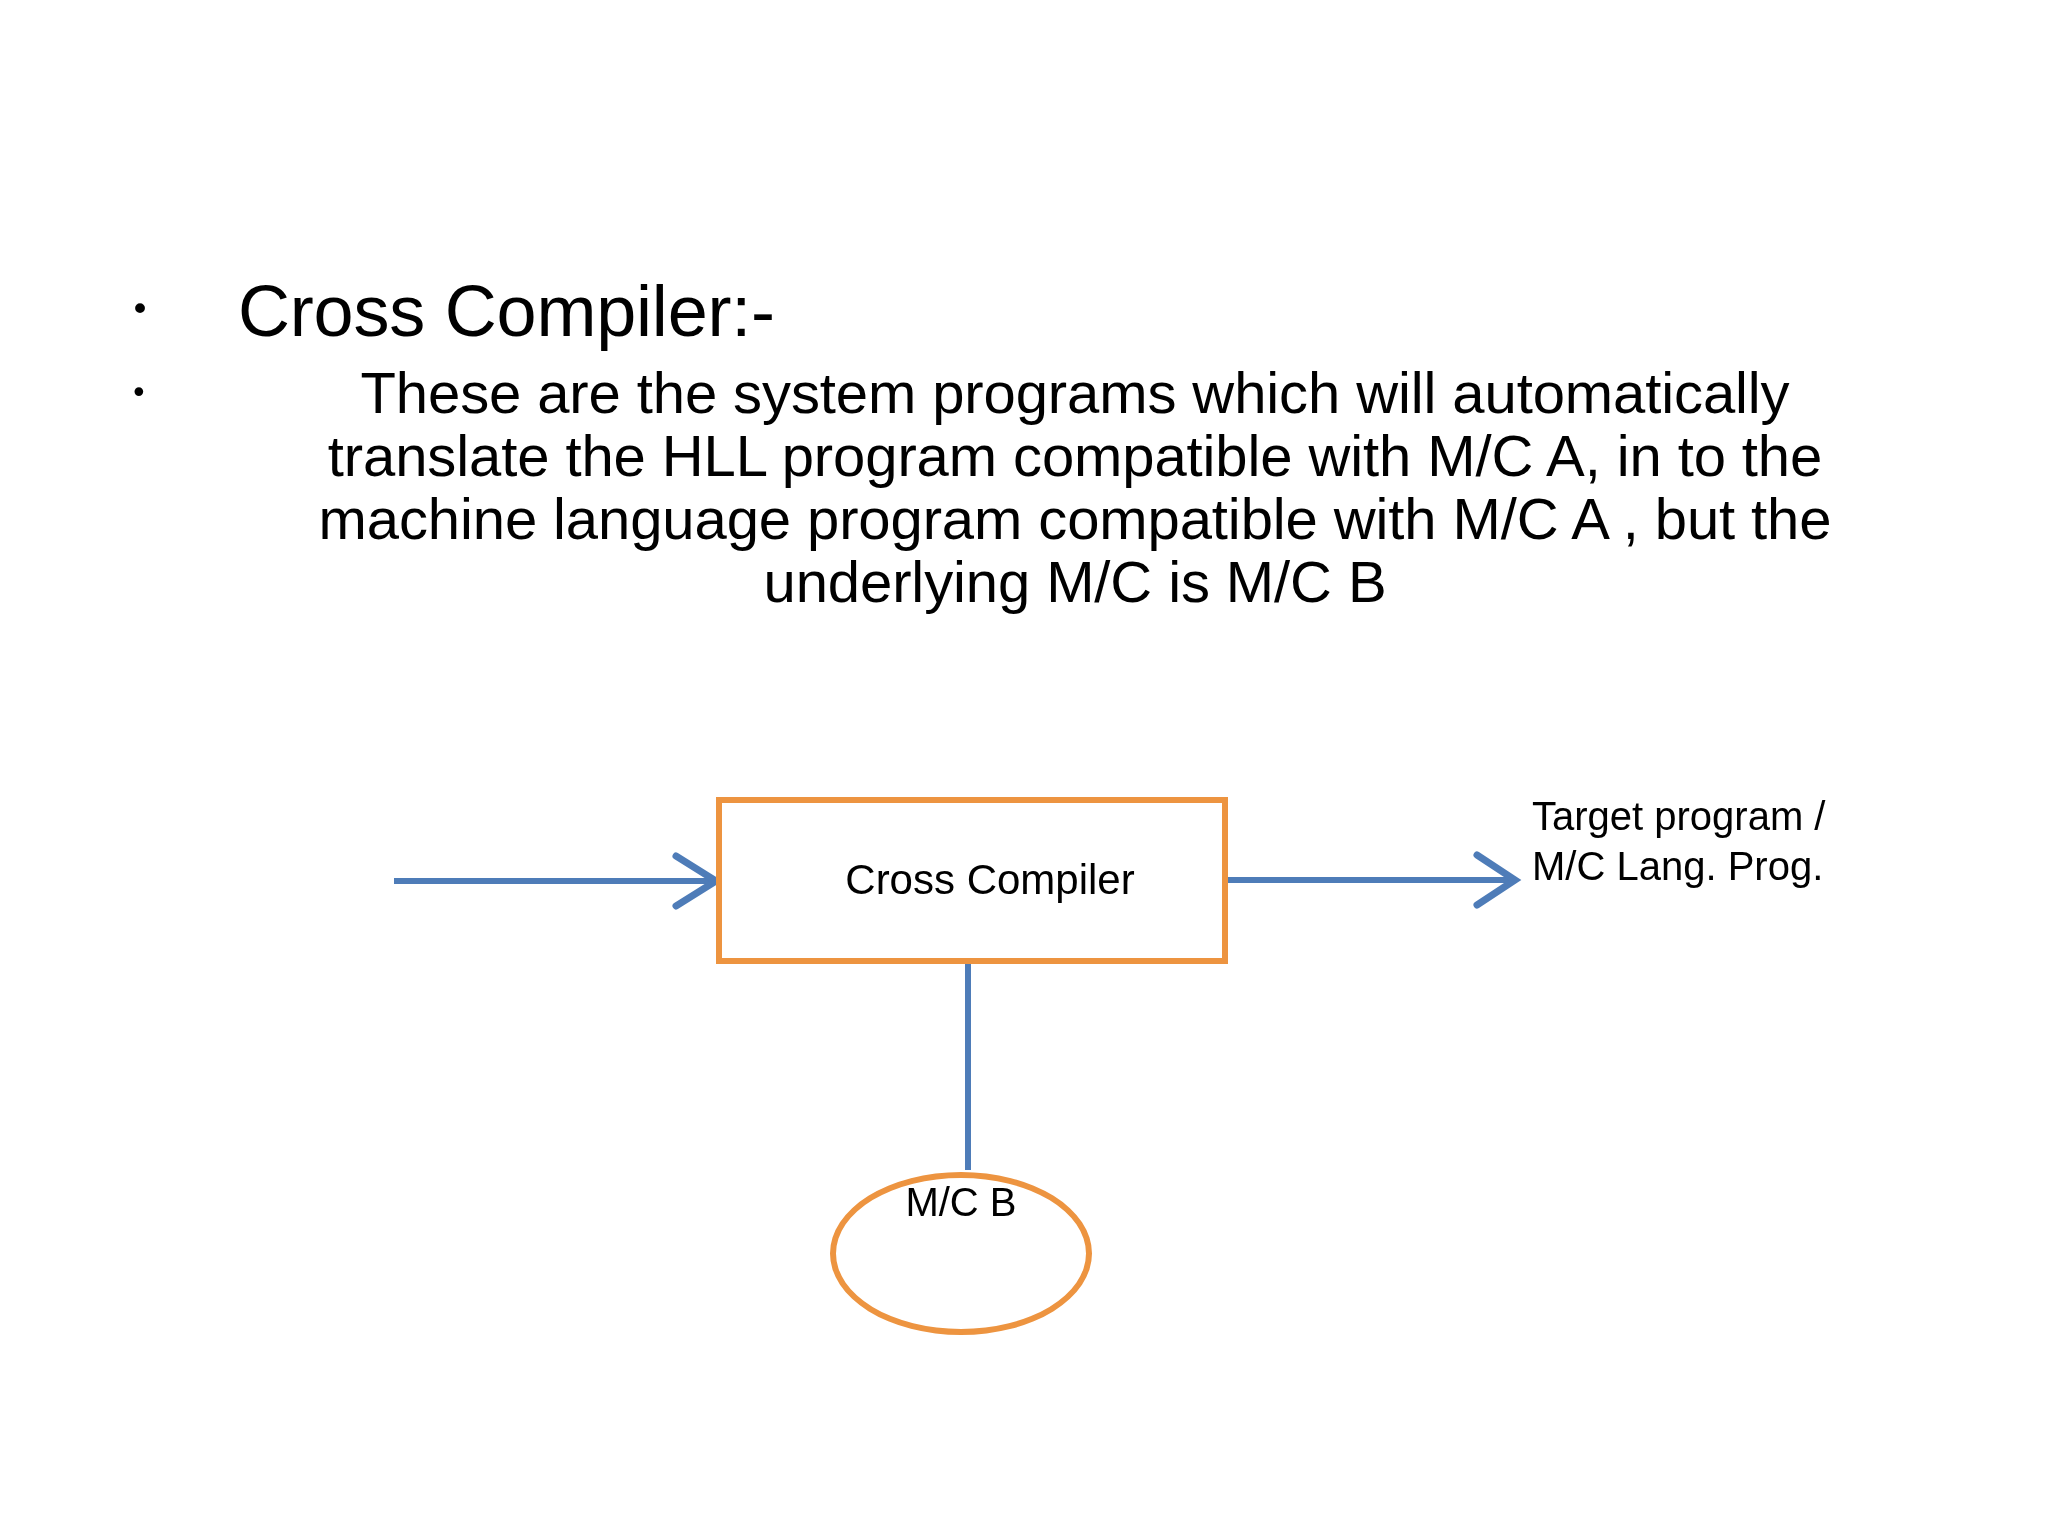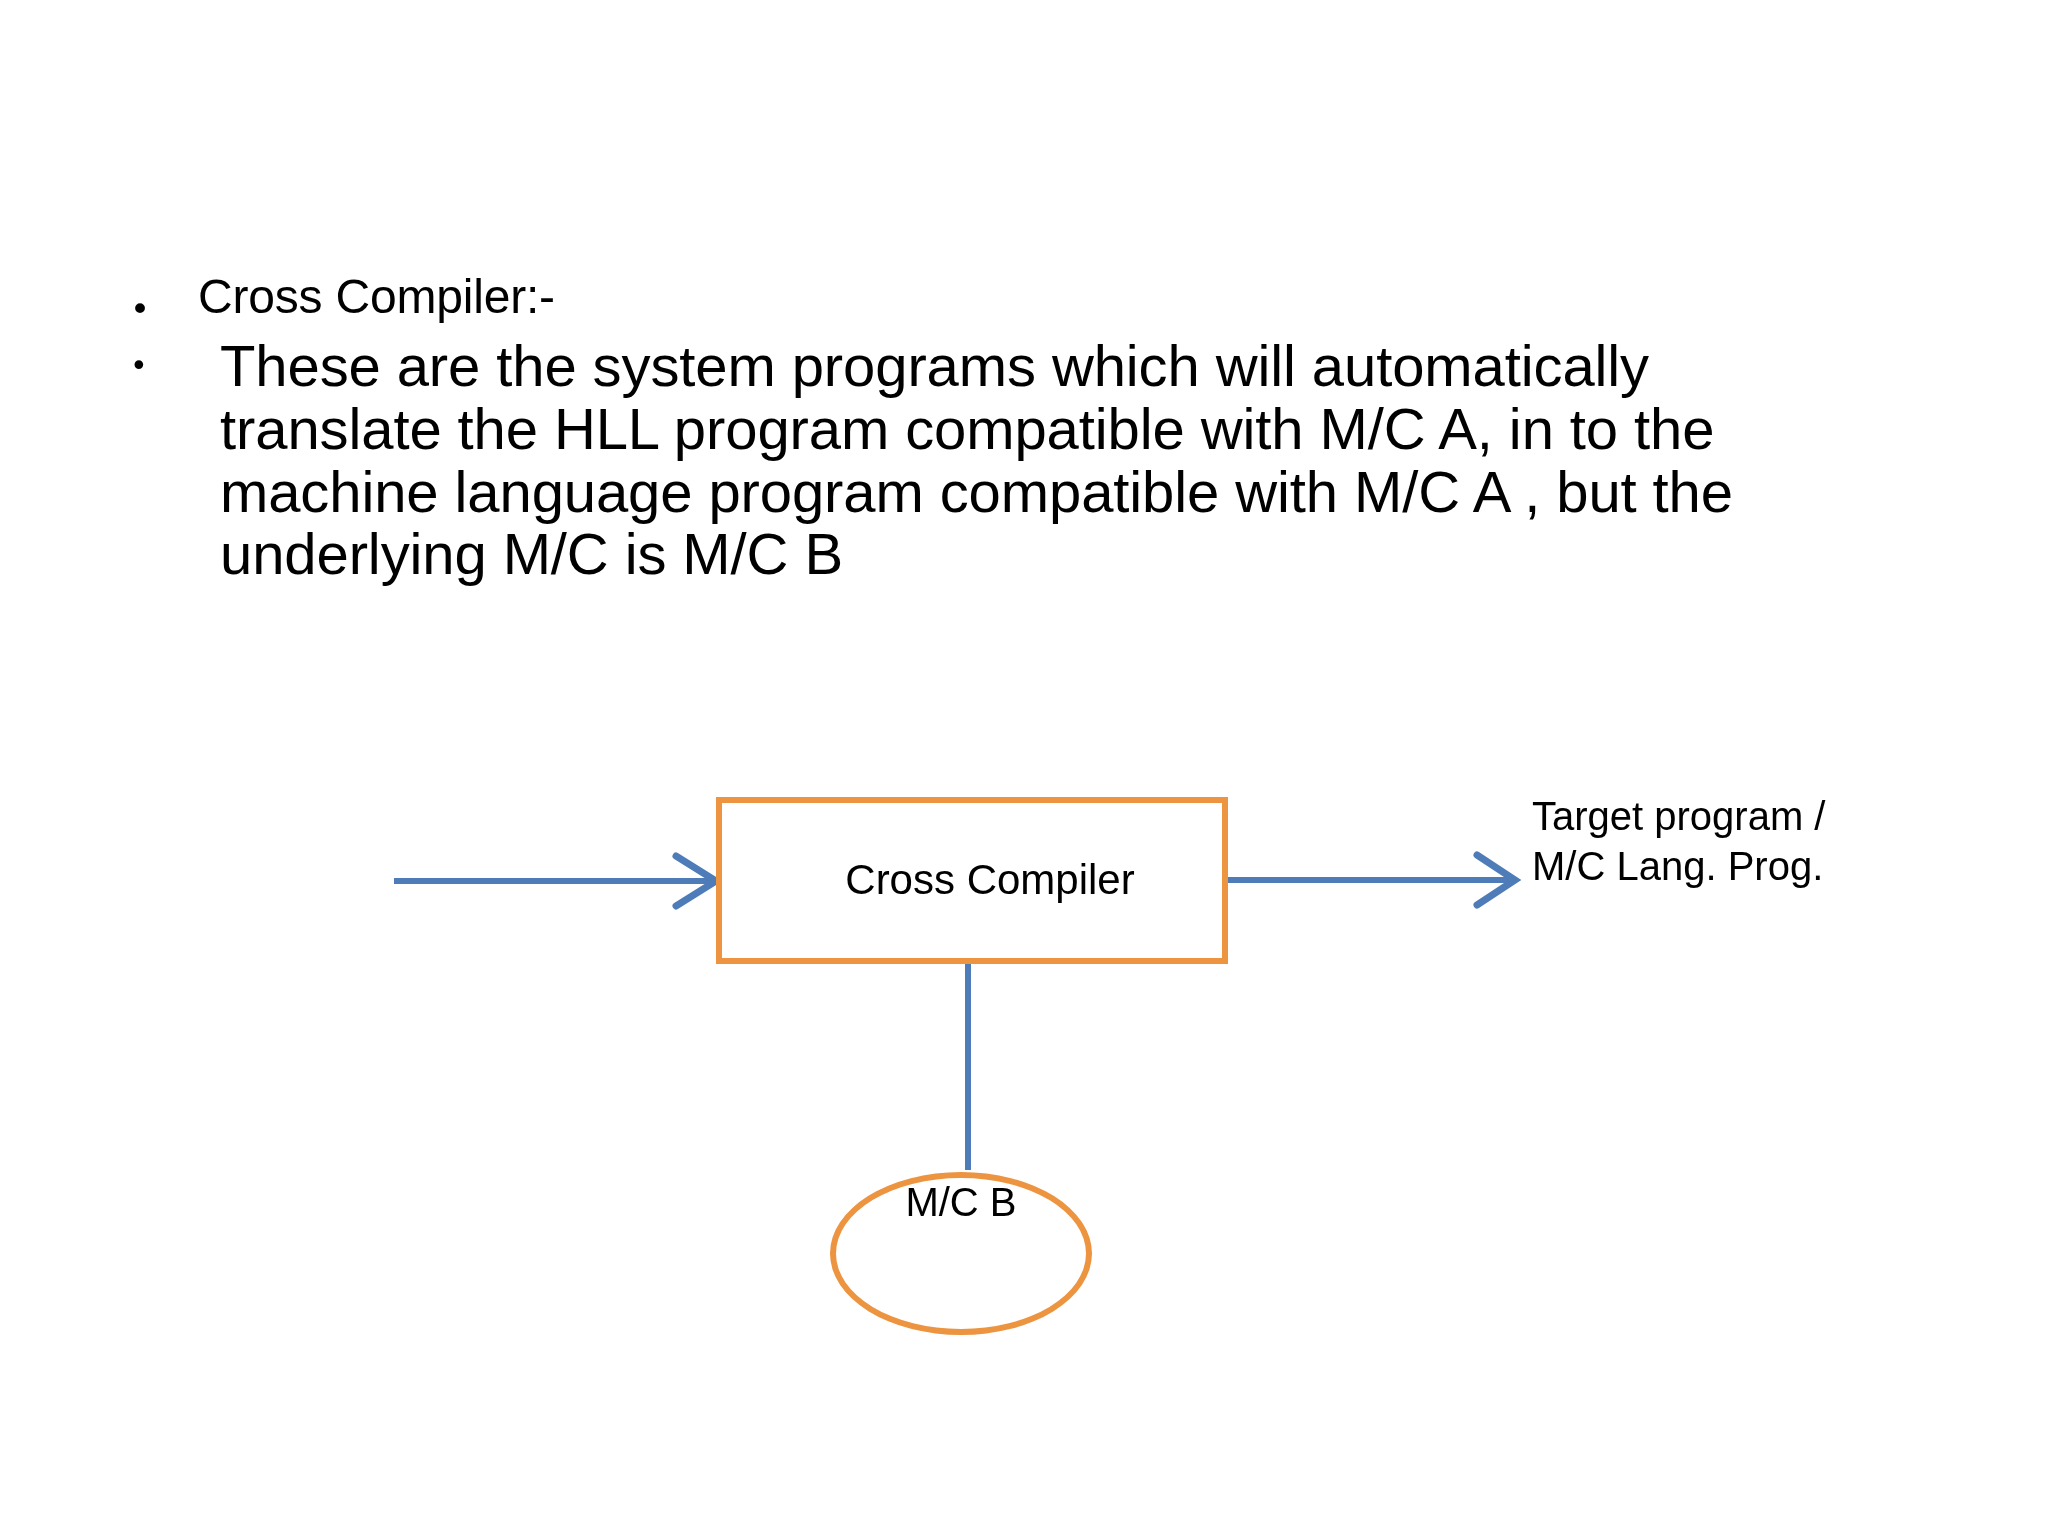--- a/index.html
+++ b/index.html
@@ -41,42 +41,43 @@
 
   .title-row {
     margin-bottom: 10px;
   }
   .title-row .bullet {
     top: 22px;
     font-size: 34px;
   }
   .title-text {
     display: block;
-    margin-left: 68px;
-    font-size: 48px;
+    margin-left: 108px;
+    font-size: 72px;
     line-height: 1.14;
     color: #000000;
     font-weight: 400;
     letter-spacing: -0.2px;
     white-space: pre;
   }
 
   .para-row .bullet {
     top: 16px;
     font-size: 30px;
   }
   .para-text {
     display: block;
     margin-left: 90px;
     font-size: 58px;
     line-height: 1.085;
     color: #000000;
     font-weight: 400;
     letter-spacing: -0.1px;
     white-space: pre-line;
+    text-align: center;
   }
 
   
   .diagram {
     position: absolute;
     left: 0;
     top: 0;
     width: 2048px;
     height: 1536px;
     pointer-events: none;

